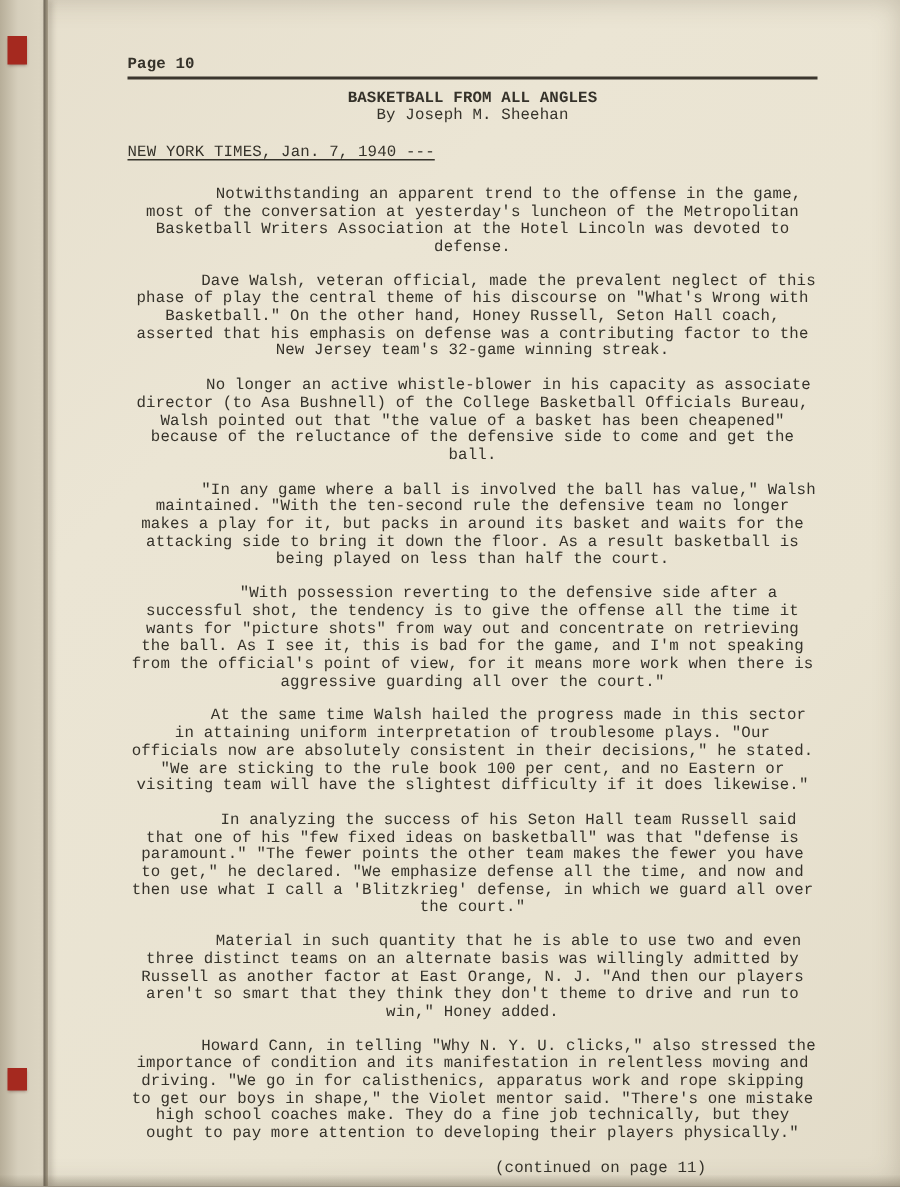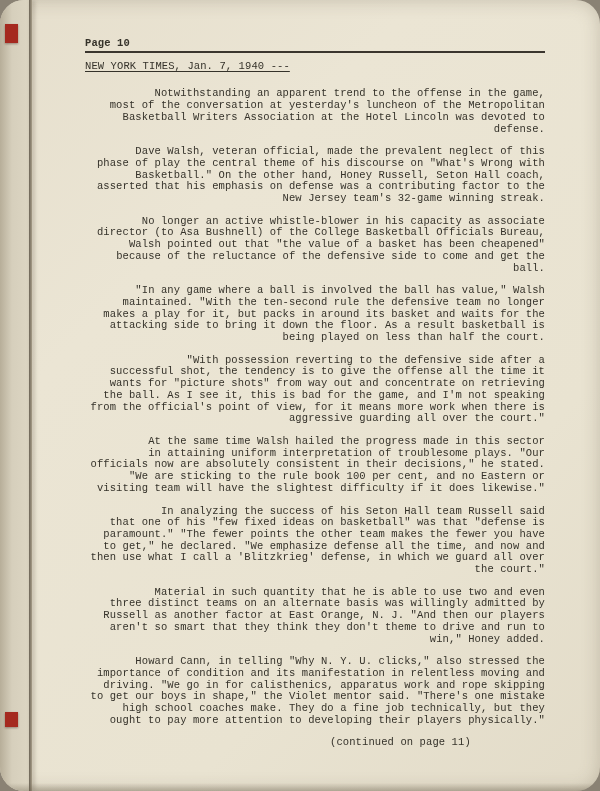--- a/index.html
+++ b/index.html
@@ -8,21 +8,20 @@
     background: #8a8274;
     font-family: "Liberation Mono", "DejaVu Sans Mono", monospace;
   }
   .scan {
     position: relative;
     width: 600px;
     height: 791px;
     overflow: hidden;
     background: linear-gradient(135deg, #e6dfcd 0%, #ebe5d4 30%, #e9e3d1 70%, #e2dbc8 100%);
     box-shadow: inset 0 0 18px rgba(90,80,60,0.25);
-    border-radius: 24px;
   }
   
   .binding-edge {
     position: absolute;
     left: 0; top: 0; bottom: 0;
     width: 30px;
     background: linear-gradient(90deg, #b7ae99 0%, #d6cfbc 40%, #ddd6c3 100%);
   }
   .page-edge-line {
     position: absolute;
@@ -75,21 +74,21 @@
     margin-bottom: 16px;
   }
   .dateline span {
     text-decoration: underline;
     text-underline-offset: 2px;
     font-weight: normal;
   }
   .para {
     margin: 0 0 11px 0;
     text-indent: 48px;
-    text-align: right;
+    text-align: center;
   }
   .continuation {
     margin-left: 245px;
     margin-top: 1px;
   }
 </style>
 </head>
 <body>
 
 <div class="scan">
@@ -97,20 +96,24 @@
   <div class="page-edge-line"></div>
   <div class="red-mark top"></div>
   <div class="red-mark bottom"></div>
   <div class="bottom-shadow"></div>
 
   <div class="content">
     <div class="page-header">
       <span class="page-number">Page 10</span>
     </div>
 
+    <div class="title-block">
+      <div class="title-line">BASKETBALL FROM ALL ANGLES</div>
+      <div class="byline-line">By Joseph M. Sheehan</div>
+    </div>
 
     <div class="dateline">
       <span>NEW YORK TIMES, Jan. 7, 1940 ---</span>
     </div>
 
     <p class="para">Notwithstanding an apparent trend to the offense in the game, most of the conversation at yesterday's luncheon of the Metropolitan Basketball Writers Association at the Hotel Lincoln was devoted to defense.</p>
     <p class="para">Dave Walsh, veteran official, made the prevalent neglect of this phase of play the central theme of his discourse on "What's Wrong with Basketball." On the other hand, Honey Russell, Seton Hall coach, asserted that his emphasis on defense was a contributing factor to the New Jersey team's 32-game winning streak.</p>
     <p class="para">No longer an active whistle-blower in his capacity as associate director (to Asa Bushnell) of the College Basketball Officials Bureau, Walsh pointed out that "the value of a basket has been cheapened" because of the reluctance of the defensive side to come and get the ball.</p>
     <p class="para">"In any game where a ball is involved the ball has value," Walsh maintained. "With the ten-second rule the defensive team no longer makes a play for it, but packs in around its basket and waits for the attacking side to bring it down the floor. As a result basketball is being played on less than half the court.</p>
     <p class="para">"With possession reverting to the defensive side after a successful shot, the tendency is to give the offense all the time it wants for "picture shots" from way out and concentrate on retrieving the ball. As I see it, this is bad for the game, and I'm not speaking from the official's point of view, for it means more work when there is aggressive guarding all over the court."</p>

